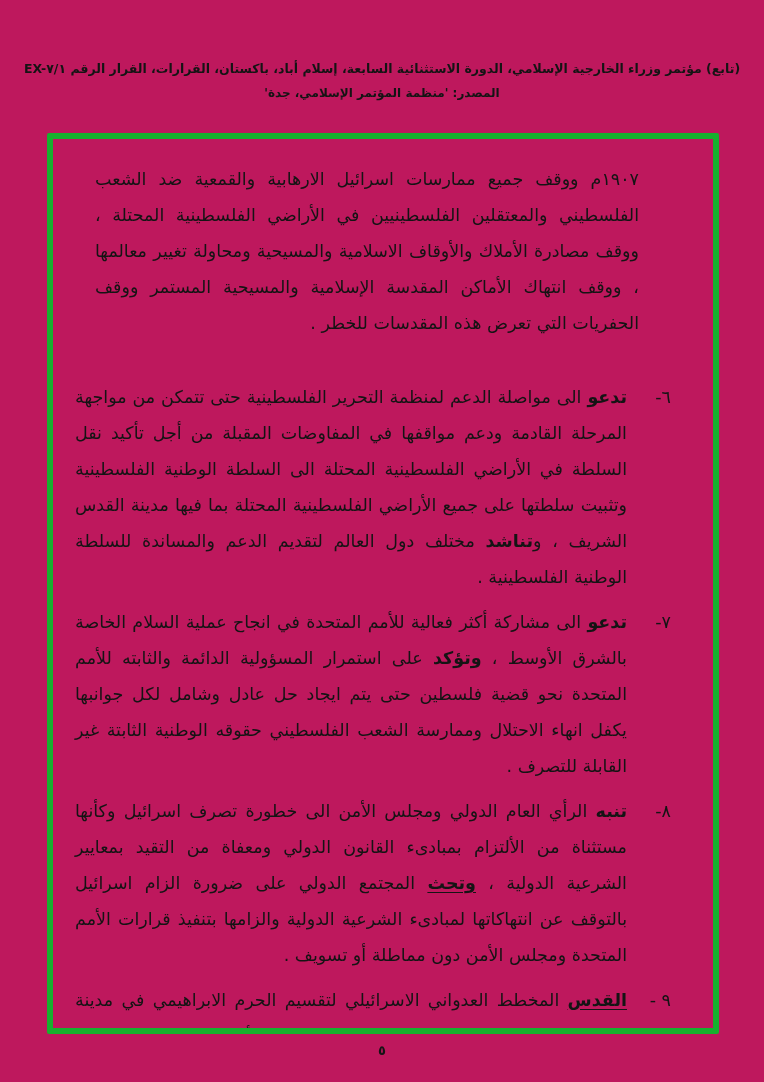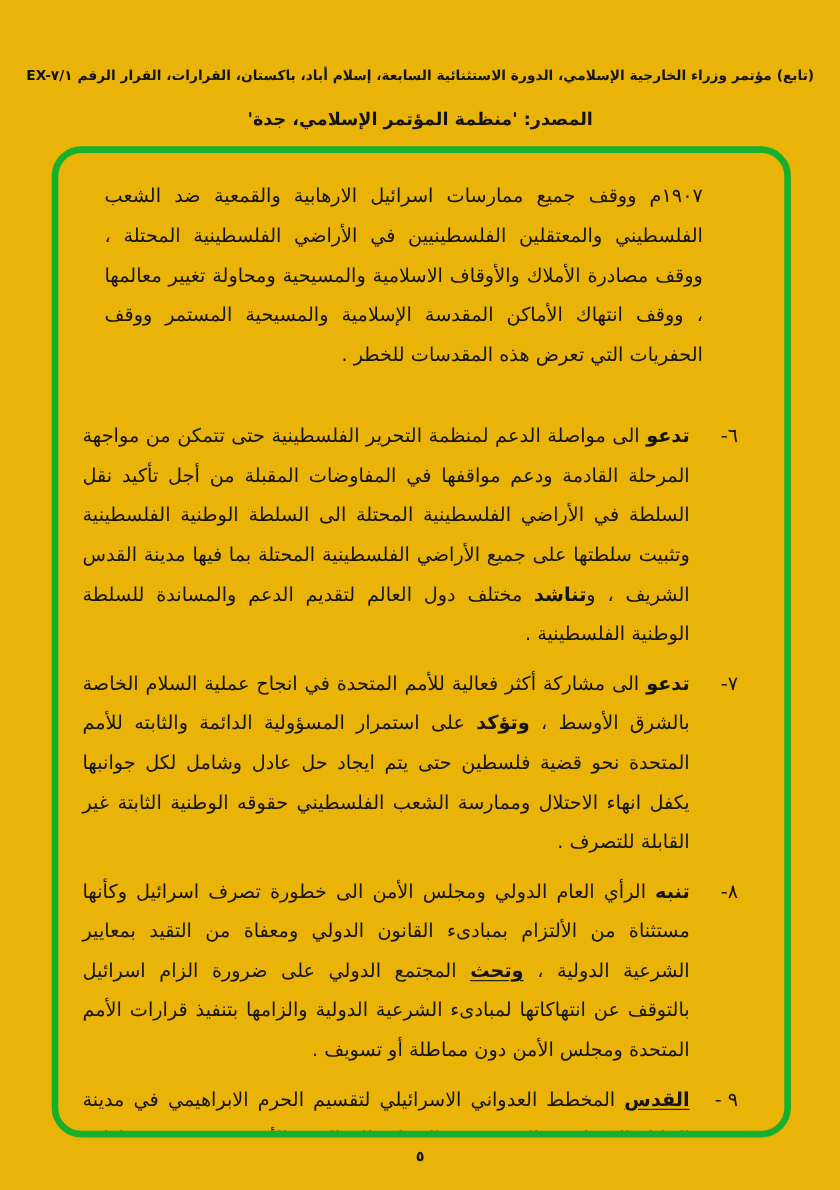--- a/index.html
+++ b/index.html
@@ -5,51 +5,51 @@
   * { margin: 0; padding: 0; box-sizing: border-box; }
   html, body {
     width: 764px; height: 1082px;
     background: #ffffff;
     font-family: "DejaVu Sans", sans-serif;
     color: #141414;
   }
   .page {
     position: relative;
     width: 764px; height: 1082px;
-    background: #eab308;
+    background: #be185d;
     overflow: hidden;
   }
 
   
   .doc-header {
     position: absolute;
     top: 60px; left: 0; right: 0;
     text-align: center;
     direction: rtl;
     font-weight: bold;
   }
   .header-line1 {
     font-size: 12.5px;
     line-height: 18px;
     white-space: nowrap;
   }
   .header-line1 bdi { direction: ltr; unicode-bidi: isolate; }
   .header-line2 {
-    font-size: 16px;
+    font-size: 12px;
     line-height: 14px;
-    margin-top: 24px;
+    margin-top: 8px;
   }
 
   
   .green-box {
     position: absolute;
     left: 47px; top: 133px;
     width: 672px; height: 901px;
     border: 6px solid #17b02e;
-    border-radius: 27px;
+    border-radius: 2px;
     padding: 22px 42px 16px 22px;
     direction: rtl;
     overflow: hidden;
   }
 
   .para-text {
     font-size: 17.5px;
     line-height: 36px;
     text-align: justify;
     text-justify: inter-word;

